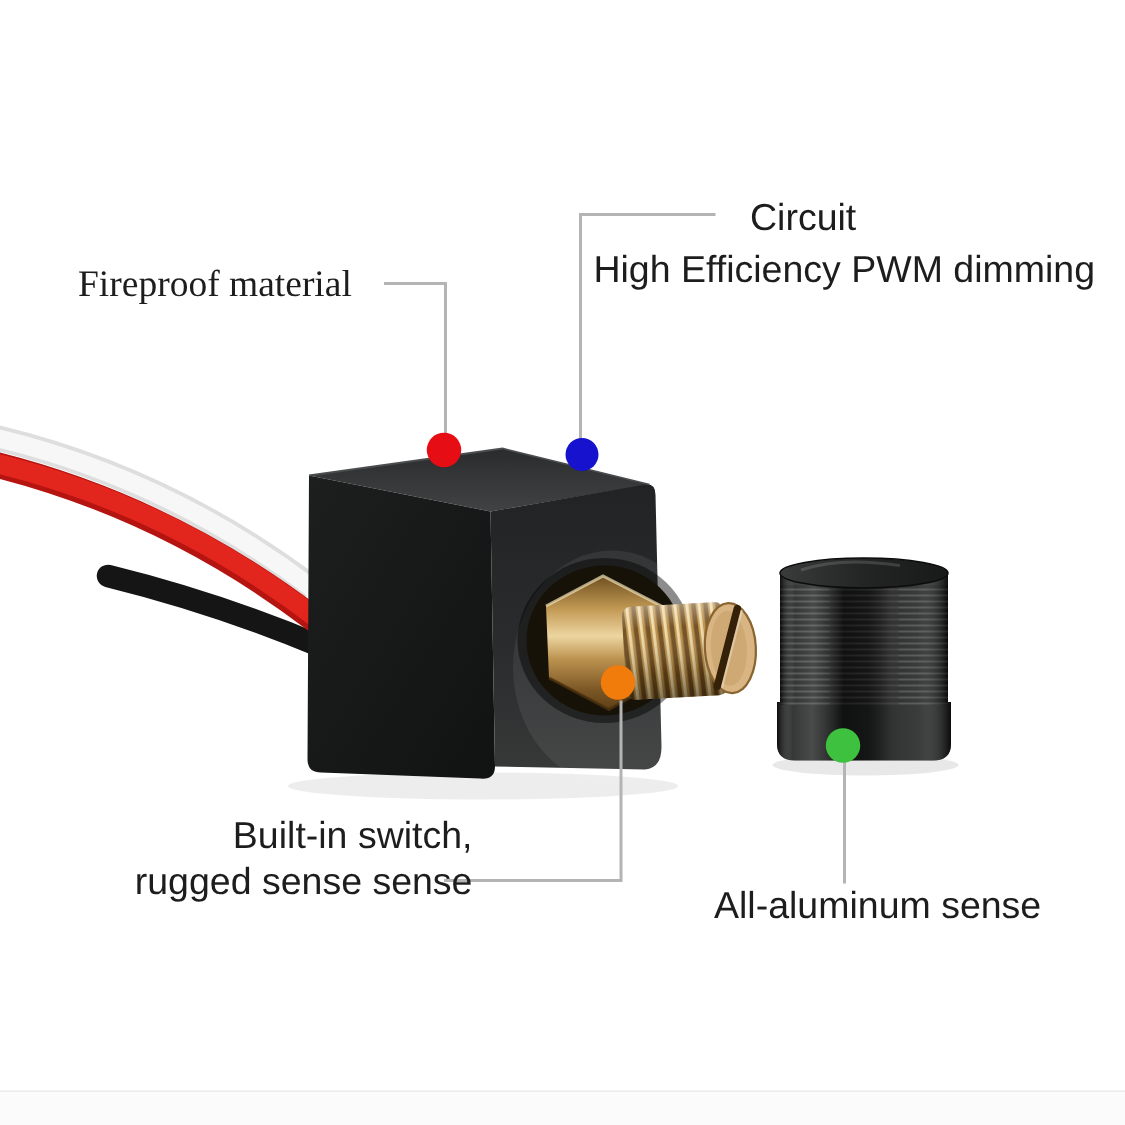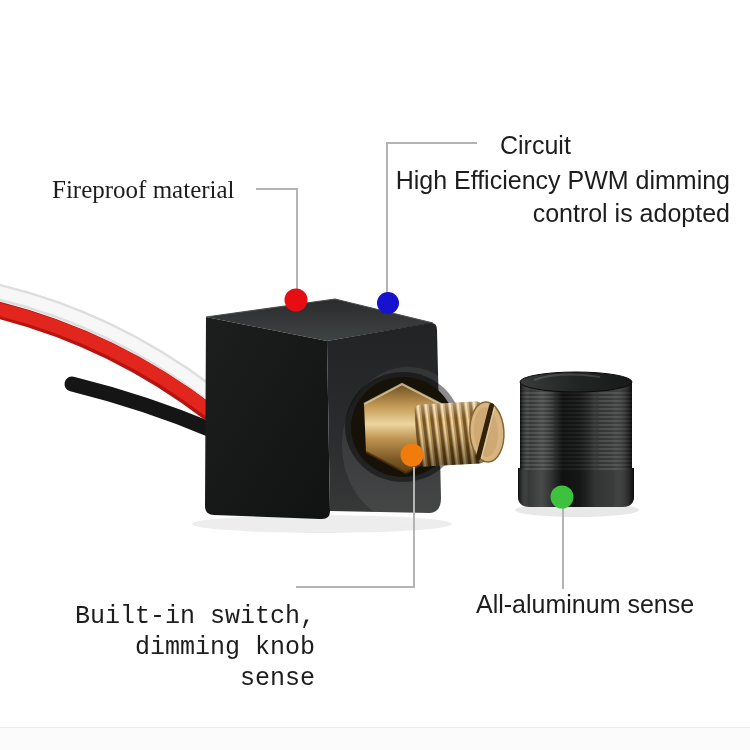--- a/index.html
+++ b/index.html
@@ -137,24 +137,23 @@
     <circle cx="412" cy="455" r="11.5" fill="#f17b0b"></circle>
     <circle cx="562" cy="497" r="11.5" fill="#3ec13e"></circle>
   </svg>
 
   <div class="callout" style="left:52px;top:174px;font-family:Liberation Serif, serif;">Fireproof material</div>
 
   <div class="callout" style="left:500px;top:130px;">Circuit</div>
 
   <div class="callout center" style="left:394px;top:164px;width:336px;line-height:33px;">
     <div>High Efficiency PWM dimming</div>
-    <div>control is adopted</div>
   </div>
 
-  <div class="callout center" style="left:65px;top:601px;width:250px;font-family:Liberation Mono, monospace;">
+  <div class="callout center" style="left:65px;top:542px;width:250px;">
     <div>Built-in switch,</div>
-    <div>dimming knob sense</div>
+    <div>rugged sense sense</div>
   </div>
 
   <div class="callout" style="left:476px;top:589px;">All-aluminum sense</div>
 
   <div class="bottom-strip"></div>
 </div>
 
 </body></html>

